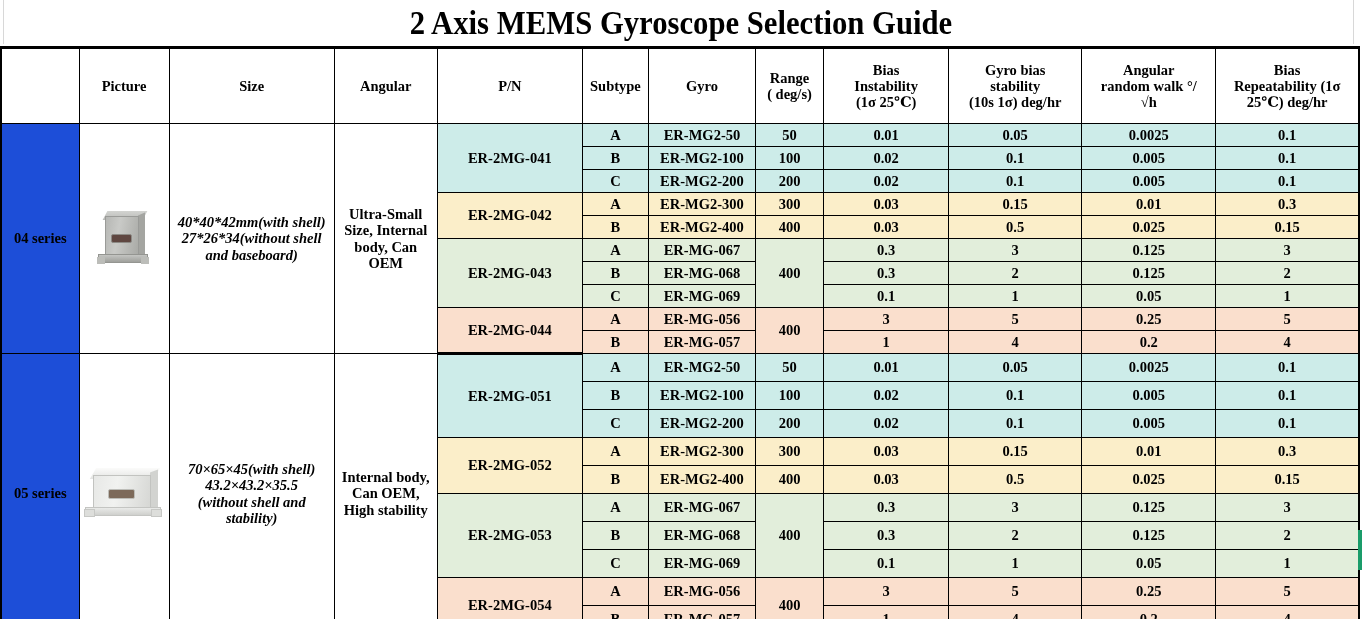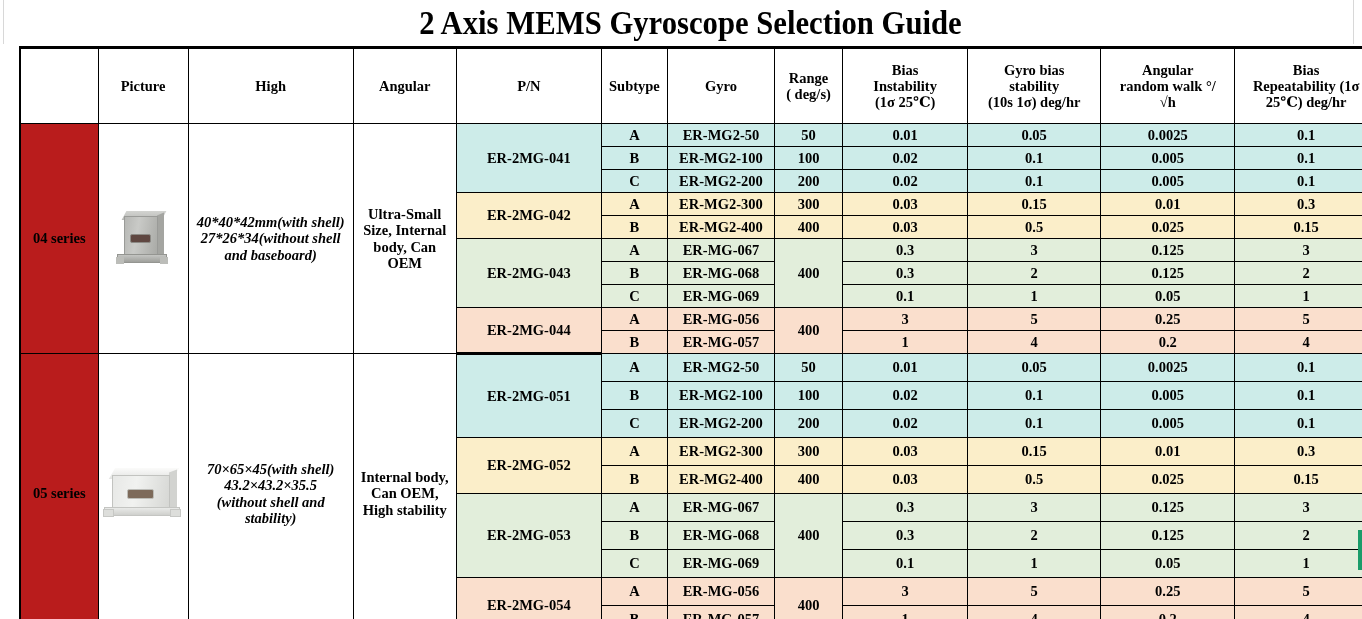--- a/index.html
+++ b/index.html
@@ -14,21 +14,20 @@
     font-family: "Liberation Serif", "DejaVu Serif", serif;
     color: #000000;
   }
 
   .page {
     position: relative;
     width: 1362px;
     height: 619px;
     background: #ffffff;
     box-sizing: border-box;
-    padding-left: 19px;
   }
 
   
   .margin-guide-left {
     position: absolute;
     left: 3px; top: 0; width: 1px; height: 44px;
     background: #d8d8d8;
   }
   .margin-guide-right {
     position: absolute;
@@ -82,21 +81,21 @@
   th.subtype-head {
     overflow: hidden;
     white-space: nowrap;
     text-align: left;
     padding-left: 1px;
     margin-left: 20px;
   }
 
   td.series-cell {
     font-size: 15px;
-    background: #b91c1c;
+    background: #1d4ed8;
   }
   td.picture-cell {
     background: #ffffff;
     padding: 0;
   }
   td.size-cell {
     font-weight: normal;
     font-size: 15.5px;
     text-align: left;
     padding: 0 6px 0 7px;
@@ -222,21 +221,21 @@
       <col style="width:125px">
       <col style="width:133px">
       <col style="width:134px">
       <col style="width:143px">
     </colgroup>
 
     <thead>
       <tr>
         <th></th>
         <th>Picture</th>
-        <th>High</th>
+        <th>Size</th>
         <th>Angular</th>
         <th>P/N</th>
         <th class="subtype-head">Subtype</th>
         <th>Gyro</th>
         <th>
           <span class="hl">Range</span>
           <span class="hl">( deg/s)</span>
         </th>
         <th>
           <span class="hl">Bias</span>

